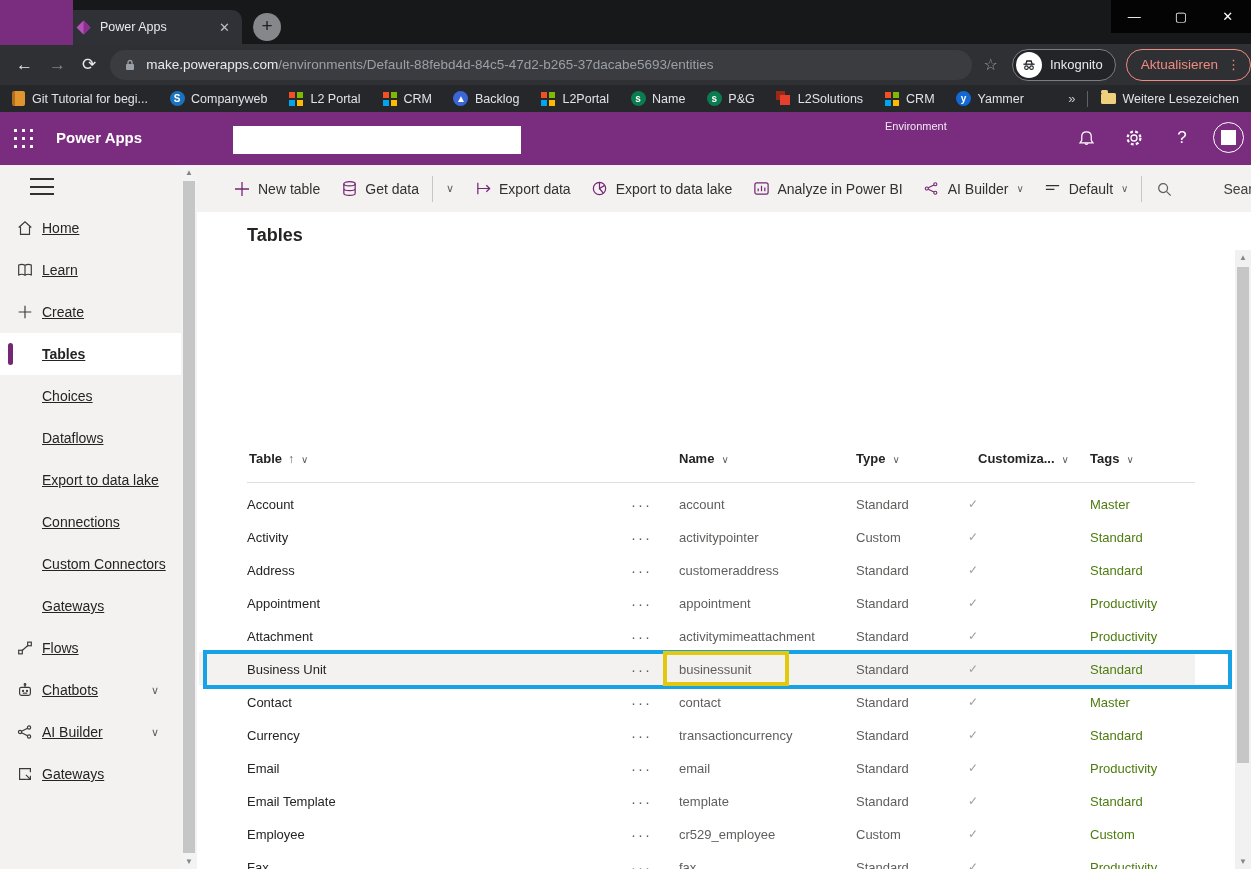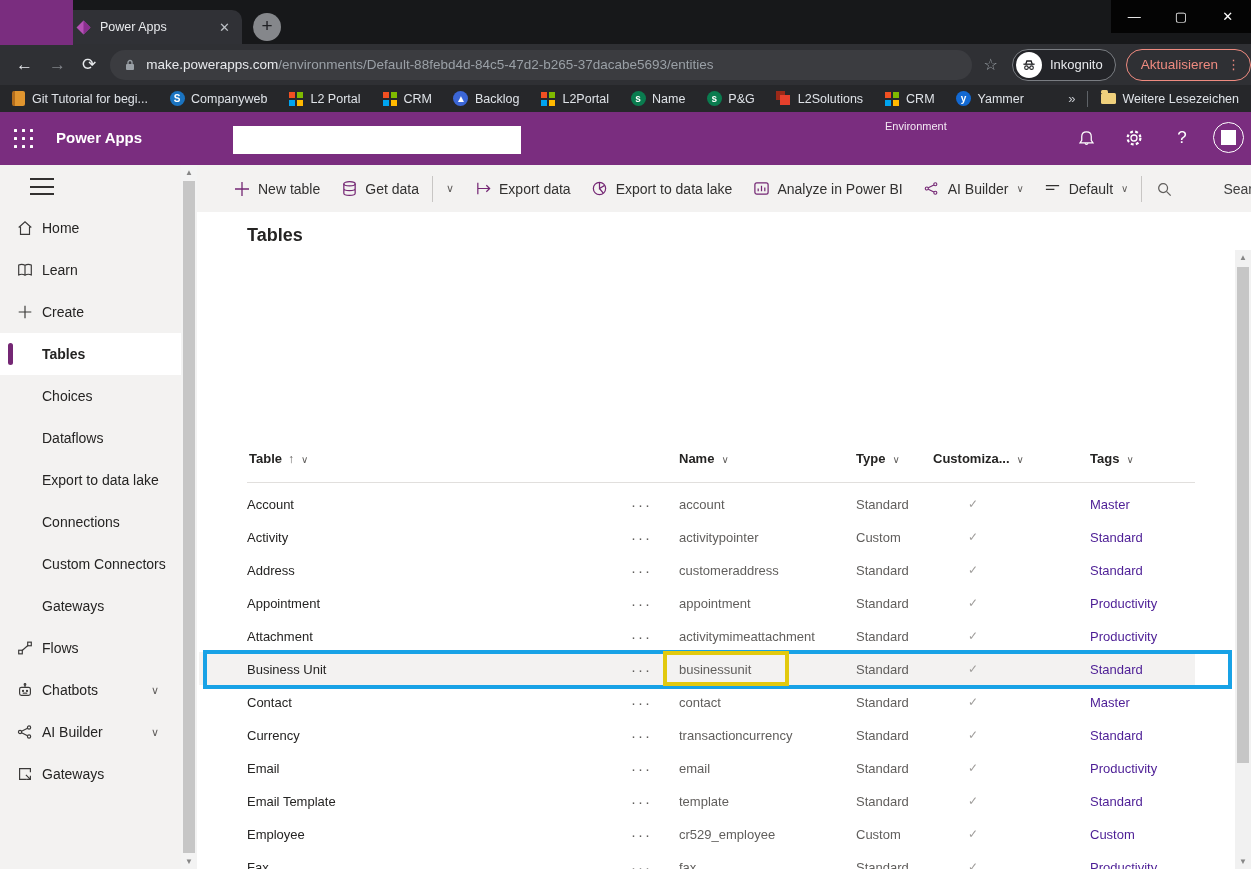--- a/index.html
+++ b/index.html
@@ -67,21 +67,21 @@
   .hdr-q { font-size:17px; }
   .avatar { position:absolute; left:1213px; top:10px; width:31px; height:31px; border:1.5px solid #fff; border-radius:50%; display:flex; align-items:center; justify-content:center; }
   .avatar i { width:15px; height:15px; background:#fff; display:block; }
 
   
   .sidebar { position:absolute; left:0; top:165px; width:181px; height:704px; background:#f3f2f1; }
   .hamburger { position:absolute; left:30px; top:13px; width:24px; height:17px; display:flex; flex-direction:column; justify-content:space-between; }
   .hamburger i { height:2px; background:#323130; }
   .nav { position:absolute; left:0; top:42px; width:181px; }
   .nav-item { position:relative; height:42px; display:flex; align-items:center; font-size:14px; color:#252423; }
-  .nav-item .lbl { position:absolute; left:42px; white-space:nowrap; }
+  .nav-item .lbl { position:absolute; left:42px; white-space:nowrap;text-decoration:underline; }
   .nav-item .nico { position:absolute; left:16px; width:18px; height:18px; color:#3b3a39; }
   .nav-item .chev { position:absolute; right:22px; color:#605e5c; font-size:11px; }
   .nav-item.selected { background:#fff; }
   .nav-item.selected .lbl { font-weight:700; }
   .sel-bar { position:absolute; left:8px; top:10px; width:5px; height:22px; background:#742774; border-radius:3px; }
 
   .v-scroll { position:absolute; background:#f3f3f3; }
   .v-scroll .thumb { position:absolute; left:2px; width:12px; background:#c6c6c6; }
   .v-scroll .arr { position:absolute; left:0; width:16px; text-align:center; color:#868686; font-size:8px; }
   .sb-scroll { left:181px; top:165px; width:16px; height:704px; }
@@ -96,35 +96,35 @@
   .cmd-gap { width:20px; flex:none; }
   .cmd-div { width:1px; height:26px; background:#c8c6c4; margin:0 13px; flex:none; }
   .lone-chev { font-size:11px; color:#605e5c; }
   .cmd-search { color:#404040;gap:43px; }
   .cmd-search .cico { color:#605e5c; }
 
   .page-title { position:absolute; left:50px; top:60px; font-size:18px; font-weight:700; color:#252423; }
 
   .thead { position:absolute; left:0; top:286px; width:1054px; height:30px; font-size:13px; font-weight:700; color:#252423; }
   .thead span.hcell { position:absolute; white-space:nowrap; }
-  .h-table{left:52px;} .h-name{left:482px;} .h-type{left:659px;} .h-cust{left:736px;} .h-tags{left:893px;}
+  .h-table{left:52px;} .h-name{left:482px;} .h-type{left:659px;} .h-cust{left:781px;} .h-tags{left:893px;}
   .sort-arr { font-weight:400; color:#605e5c; font-size:12px; margin-left:6px; }
   .hchev { font-weight:400; color:#605e5c; font-size:10px; margin-left:7px; }
   .thead-line { position:absolute; left:50px; top:317px; width:948px; height:1px; background:#e1dfdd; }
 
   .tbody { position:absolute; left:2px; top:322px; width:996px; }
   .trow { position:relative; height:33px; font-size:13px; }
   .trow.hovered { background:#f3f2f1; }
   .trow span { position:absolute; top:50%; transform:translateY(-50%); white-space:nowrap; }
   .c-table { left:48px; color:#252423; }
   .c-dots  { left:432px; color:#605e5c; font-size:15px; letter-spacing:2px; }
   .c-name  { left:480px; color:#605e5c; }
   .c-type  { left:657px; color:#605e5c; }
   .c-check { left:769px; color:#a19f9d; font-size:12px; }
-  .c-tags  { left:891px; color:#4c1d95; }
+  .c-tags  { left:891px; color:#4d7c0f; }
 
   .ann-blue { position:absolute; left:203px; top:650px; width:1029px; height:39px; border:4px solid #18a2e6; z-index:30; }
   .ann-yellow { position:absolute; left:663px; top:651px; width:126px; height:35px; border:4px solid #e2c90e; z-index:31; }
 </style>
 </head>
 <body>
 
 <div class="page">
 
   <div class="titlebar">

